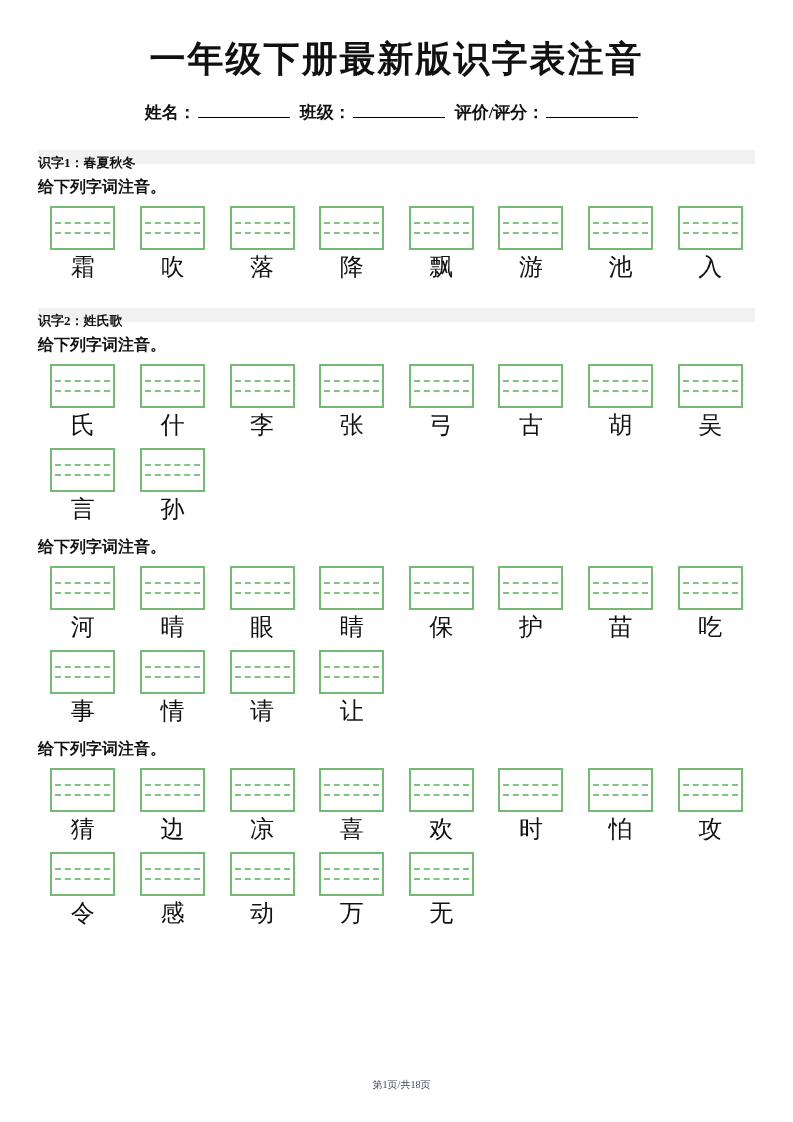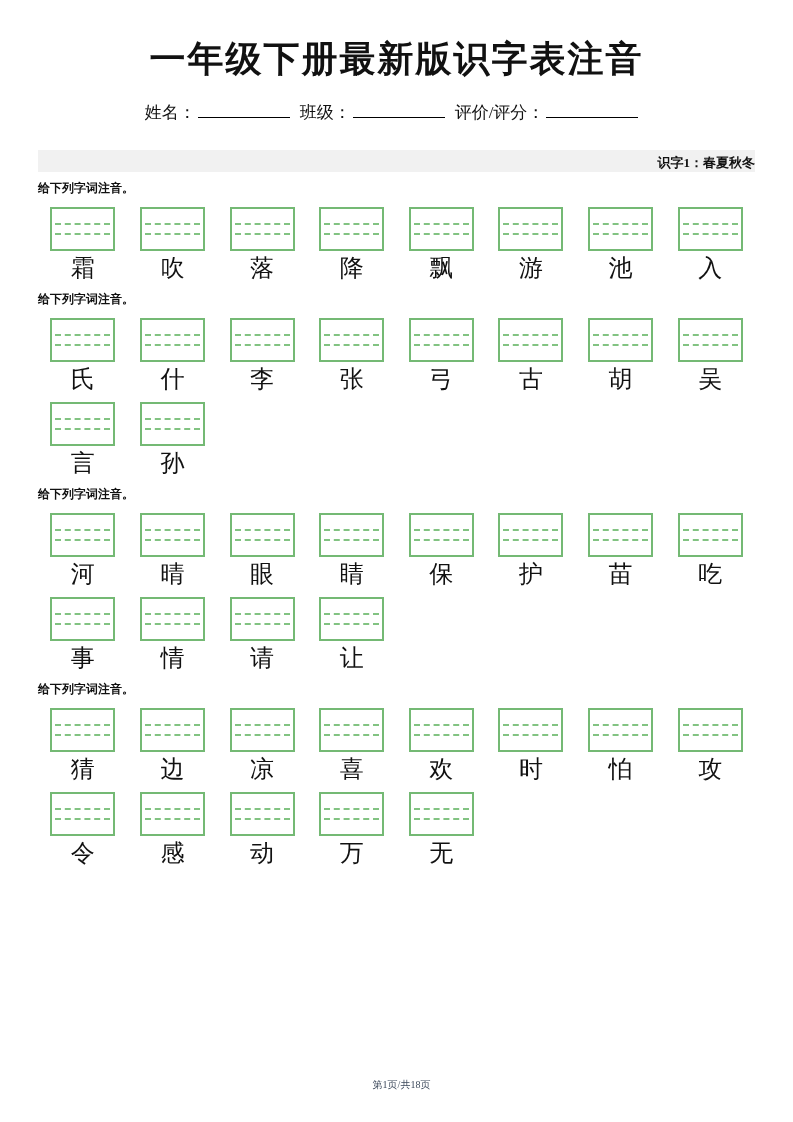--- a/index.html
+++ b/index.html
@@ -24,45 +24,45 @@
     text-align:center;
     font-size:36px;
     font-weight:bold;
     letter-spacing:2px;
     line-height:38px;
   }
   .info-line{
     margin-top:24px;
     text-align:center;
     font-size:17px;
-    font-weight:400;
+    font-weight:700;
     height:22px;
     line-height:22px;
     white-space:nowrap;
   }
   .blank{
     display:inline-block;
     width:92px;
     height:15px;
     border-bottom:1px solid #000;
     margin:0 10px 0 2px;
     vertical-align:baseline;
   }
   .section-bar{
     margin-top:26px;
-    height:22px;
+    height:14px;
     line-height:26px;
     background:var(--bar-bg);
-    text-align:right;
+    text-align:left;
     font-size:13px;
     font-weight:600;
   }
   .instruction{
-    margin-top:5px;
-    font-size:12px;
+    margin-top:12px;
+    font-size:16px;
     font-weight:600;
     height:22px;
     line-height:22px;
   }
   .char-row{
     margin-top:8px;
     display:grid;
     grid-template-columns:repeat(8,1fr);
   }
   .cell{
@@ -181,20 +181,23 @@
       <div class="dash d1"></div>
       <div class="dash d2"></div>
     </div>
     <div class="char">入</div>
   </div>
 </div>
         </div>
   </section>
 
   <section>
+    <div class="section-bar">
+      <span>识字2：姓氏歌</span>
+    </div>
     <p class="instruction">给下列字词注音。</p>
     <div class="rows">
           <div class="char-row">
   <div class="cell">
     <div class="pinyin-box">
       <div class="dash d1"></div>
       <div class="dash d2"></div>
     </div>
     <div class="char">氏</div>
   </div>

